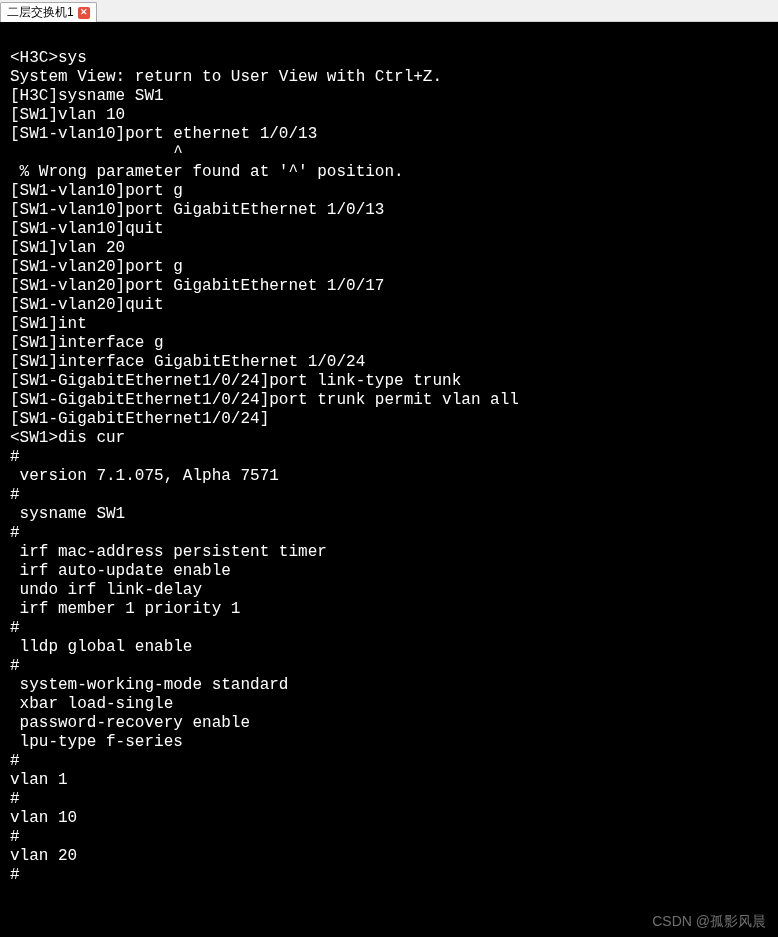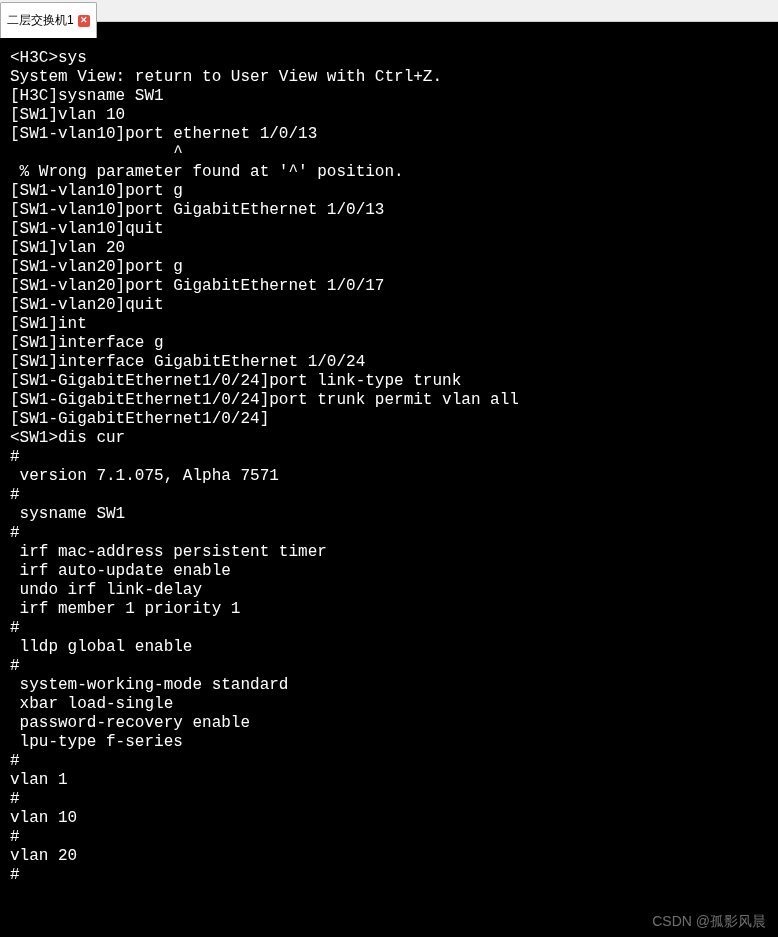--- a/index.html
+++ b/index.html
@@ -24,21 +24,21 @@
     }
     .tab {
       background: #fff;
       border: 1px solid #aaa;
       border-bottom: none;
       padding: 1px 6px;
       font-size: 12px;
       display: flex;
       align-items: center;
       gap: 4px;
-      height: 36px;
+      height: 20px;
       margin-top: 2px;
       border-radius: 2px 2px 0 0;
     }
     .tab-close {
       width: 12px;
       height: 12px;
       background: #e74c3c;
       border-radius: 2px;
       display: flex;
       align-items: center;

